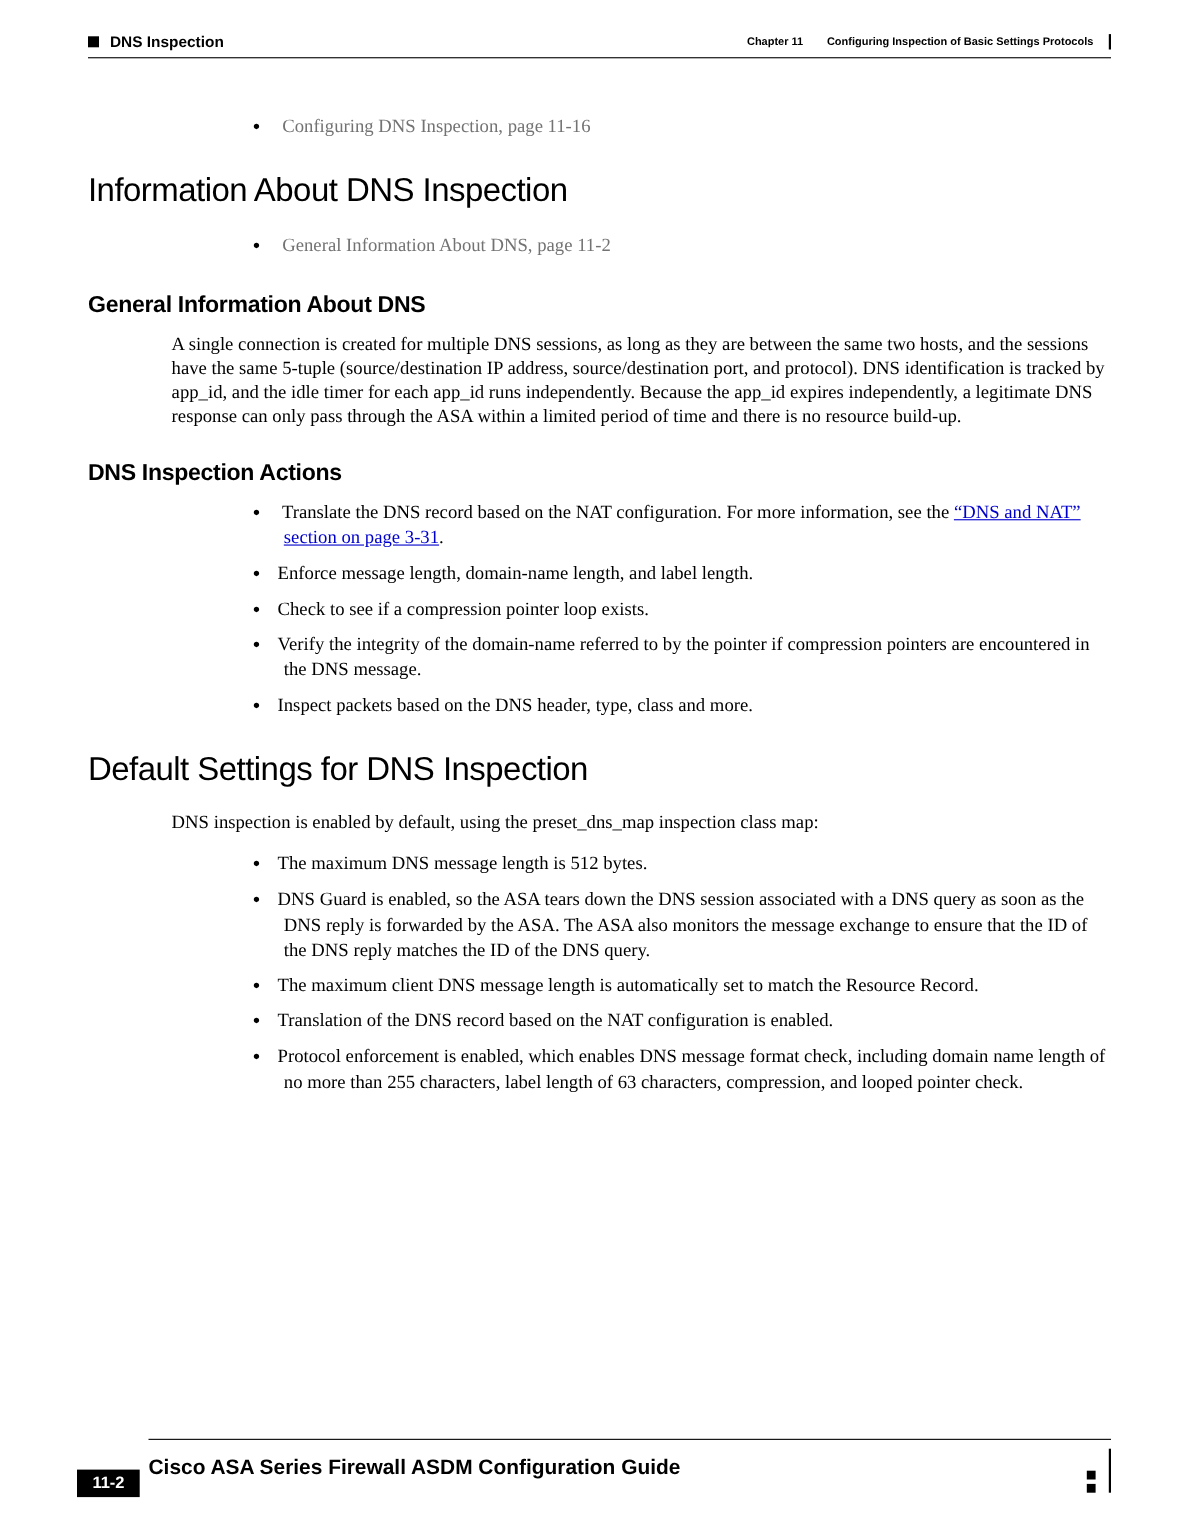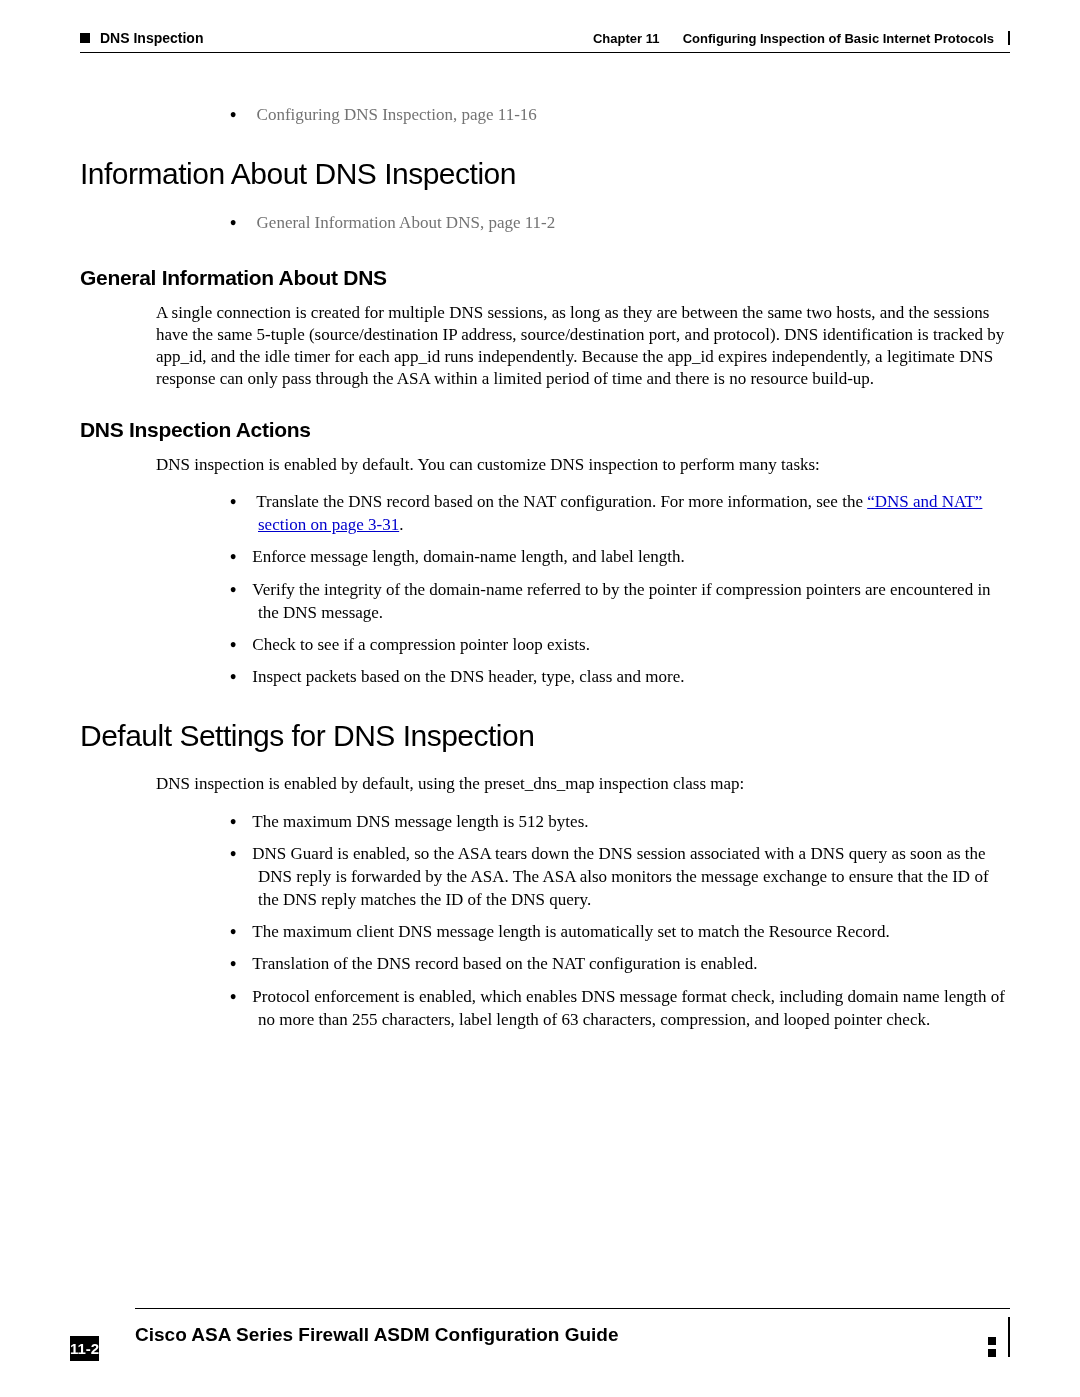--- a/index.html
+++ b/index.html
@@ -29,21 +29,21 @@
     align-items: center;
     gap: 10px;
     font-family: Arial, Helvetica, sans-serif;
     font-weight: bold;
     font-size: 14px;
   }
   .sq { width: 10px; height: 10px; background: #000; display: inline-block; }
   .header-right {
     font-family: Arial, Helvetica, sans-serif;
     font-weight: bold;
-    font-size: 13px;
+    font-size: 10px;
     display: flex;
     align-items: center;
     gap: 8px;
     justify-content: flex-end;
   }
   .header-right .bar { width: 2px; height: 14px; background: #000; display: inline-block; margin-left: 6px;}
   .rule { border-top: 1px solid #000; margin: 0 0 50px 0; }
   .bullets { list-style: none; padding-left: 0; margin: 0 0 30px 150px; }
   .bullets li::before { content: "•"; font-weight: bold; margin-right: 16px; font-size: 18px; vertical-align: -1px;}
   .bullets li { font-size: 17px; margin-bottom: 8px; line-height: 1.35; text-indent: -28px; padding-left: 28px;}
@@ -92,42 +92,42 @@
   }
   .pgnum-box {
     position: absolute;
     left: -10px;
     bottom: -4px;
     background: #000;
     color: #fff;
     font-family: Arial, Helvetica, sans-serif;
     font-weight: bold;
     font-size: 15px;
-    padding: 4px 0;
+    padding: 4px 14px;
   }
   .footer-sq-stack { display:flex; flex-direction:column; gap:4px; margin-left:auto;}
   .footer-sq-stack .sm { width:8px; height:8px; background:#000; }
   .footer-bar { width:2px; height:40px; background:#000; margin-left:6px;}
   .footer-right-group { display:flex; align-items:flex-end; gap:6px; padding-top:4px;}
   .quoted-link { color:#0000cc; }
 </style>
 </head>
 <body>
 
 <div class="page">
 
   <div class="header">
     <div class="header-left">
       <span class="sq"></span>
       <span>DNS Inspection</span>
     </div>
     <div class="header-right">
       <span>Chapter 11</span>
       <span>&nbsp;&nbsp;</span>
-      <span>Configuring Inspection of Basic Internet Protocols</span>
+      <span>Configuring Inspection of Basic Settings Protocols</span>
       <span class="bar"></span>
     </div>
   </div>
   <div class="rule"></div>
 
   <ul class="bullets">
     <li>
       <a class="link" href="#">Configuring DNS Inspection, page 11-16</a>
     </li>
   </ul>
@@ -137,29 +137,28 @@
   <ul class="bullets">
     <li>
       <a class="link" href="#">General Information About DNS, page 11-2</a>
     </li>
   </ul>
 
   <h2 class="sub">General Information About DNS</h2>
   <p class="body">A single connection is created for multiple DNS sessions, as long as they are between the same two hosts, and the sessions have the same 5-tuple (source/destination IP address, source/destination port, and protocol). DNS identification is tracked by app_id, and the idle timer for each app_id runs independently. Because the app_id expires independently, a legitimate DNS response can only pass through the ASA within a limited period of time and there is no resource build-up.</p>
 
   <h2 class="sub">DNS Inspection Actions</h2>
-  <p class="body">DNS inspection is enabled by default. You can customize DNS inspection to perform many tasks:</p>
 
   <ul class="bullets">
     <li>
       <span>Translate the DNS record based on the NAT configuration. For more information, see the </span><a href="#" class="quoted-link">“DNS and NAT” section on page 3-31</a><span>.</span>
     </li>
     <li>Enforce message length, domain-name length, and label length.</li>
+    <li>Check to see if a compression pointer loop exists.</li>
     <li>Verify the integrity of the domain-name referred to by the pointer if compression pointers are encountered in the DNS message.</li>
-    <li>Check to see if a compression pointer loop exists.</li>
     <li>Inspect packets based on the DNS header, type, class and more.</li>
   </ul>
 
   <h1 class="section">Default Settings for DNS Inspection</h1>
   <p class="body">DNS inspection is enabled by default, using the preset_dns_map inspection class map:</p>
 
   <ul class="bullets">
     <li>The maximum DNS message length is 512 bytes.</li>
     <li>DNS Guard is enabled, so the ASA tears down the DNS session associated with a DNS query as soon as the DNS reply is forwarded by the ASA. The ASA also monitors the message exchange to ensure that the ID of the DNS reply matches the ID of the DNS query.</li>
     <li>The maximum client DNS message length is automatically set to match the Resource Record.</li>

